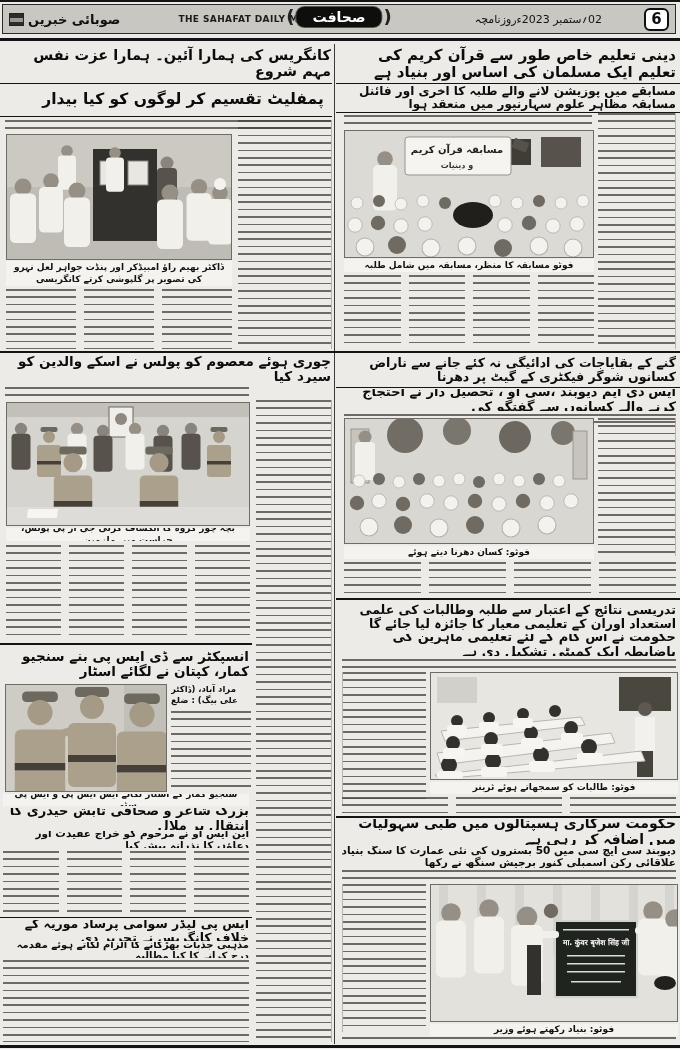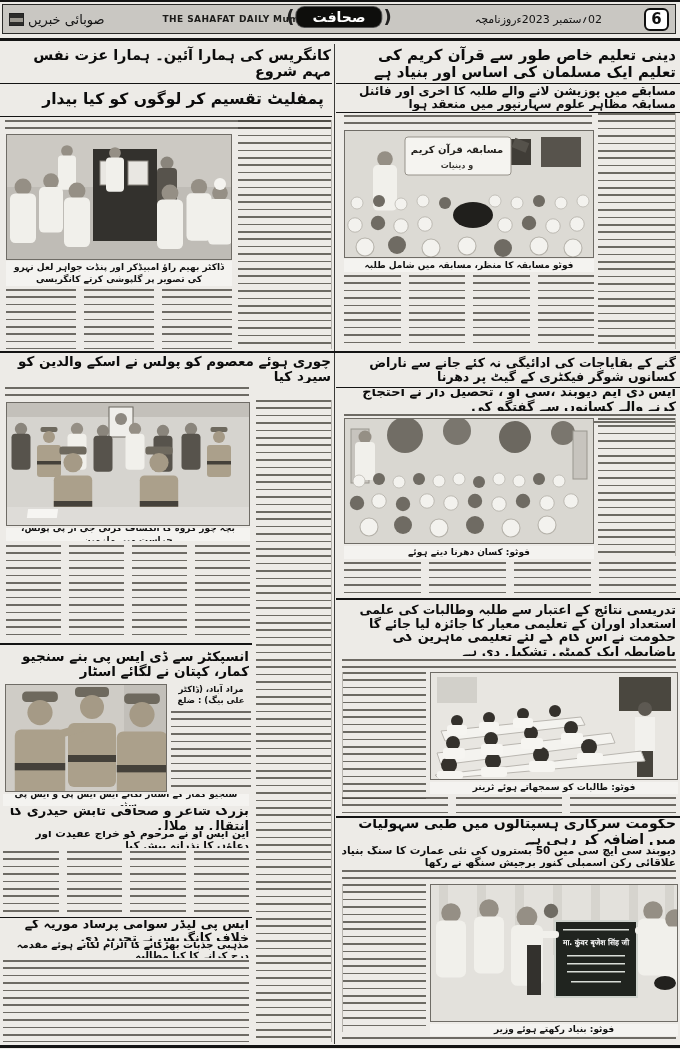--- a/index.html
+++ b/index.html
@@ -47,21 +47,21 @@
         <circle r="6" cy="-4" fill="#a59a86"></circle>
         <rect x="-12" y="4" width="24" height="32" rx="3" fill="#aba08b"></rect>
         <rect x="-12" y="20" width="24" height="3.5" fill="#45413a"></rect>
       </g>
   </defs>
 </svg>
 
 <div class="b hr" style="left:0;top:0;width:680px;height:2px"></div>
 <div class="b headerbar" style="left:2px;top:4px;width:674px;height:30px">
   <span style="width:15px;height:13px;background:linear-gradient(#2c2c2a 0 40%,#9a978f 40% 70%,#2c2c2a 70%);border:1px solid #222;display:inline-block;margin-right:4px"></span>
-  <span class="urdu" style="font-size:13px;font-weight:normal">صوبائی خبریں</span>
+  <span class="urdu" style="font-size:13px;font-weight:bold">صوبائی خبریں</span>
   <span style="font-size:9px;font-weight:bold;letter-spacing:.4px;margin-left:58px;color:#1c1c1a">THE SAHAFAT DAILY Mumbai</span>
   <span class="b mast-wrap" style="left:50%;top:1px;transform:translateX(-50%)">
     <span>(</span>
     <span class="masthead urdu">صحافت</span>
     <span>)</span>
   </span>
   <span style="flex:1"></span>
   <span class="urdu" style="font-size:11px;margin-right:42px">02؍ستمبر 2023ءروزنامچہ</span>
   <span class="pagebox">6</span>
 </div>
@@ -340,21 +340,21 @@
 <div class="b photo" style="left:5px;top:684px;width:162px;height:108px">
   <svg viewBox="0 0 160 106">
     <rect width="160" height="106" fill="#cfccc6"></rect>
       <rect x="118" width="42" height="106" fill="#c2bfb9"></rect>
     <use href="#of" transform="translate(34,36) scale(2.1)"></use>
     <use href="#of" transform="translate(86,30) scale(2.0)"></use>
     <use href="#of" transform="translate(136,38) scale(2.1)"></use>
     <rect x="50" y="46" width="28" height="8" rx="4" fill="#aba08b" transform="rotate(-16 50 46)"></rect>
   </svg>
 </div>
-<div class="b urdu" style="left:171px;top:684px;width:80px;height:24px;font-size:8.5px;font-weight:bold;line-height:1.3;overflow:hidden;text-align:center">مراد آباد، (ڈاکٹر علی بیگ) : ضلع</div>
+<div class="b urdu" style="left:171px;top:684px;width:80px;height:24px;font-size:8.5px;font-weight:bold;line-height:1.3;overflow:hidden;text-align:left">مراد آباد، (ڈاکٹر علی بیگ) : ضلع</div>
 <div class="b tx" style="left:171px;top:711px;width:80px;height:80px"></div>
 <div class="b cap urdu" style="left:3px;top:794px;width:246px;height:12px">سنجیو کمار کے اسٹار لگاتے ایس ایس پی و ایس پی سٹی</div>
 
 <div class="b hl urdu" style="left:3px;top:808px;width:246px;height:22px;font-size:13px">بزرگ شاعر و صحافی تابش حیدری کا انتقال پر ملال</div>
 <div class="b hl urdu" style="left:3px;top:831px;width:246px;height:17px;font-size:10.5px">این ایس او نے مرحوم کو خراج عقیدت اور دعاؤں کا نذرانہ پیش کیا</div>
 <div class="b cols" style="left:3px;top:851px;width:246px;height:64px">
     <div class="c"></div>
     <div class="c"></div>
     <div class="c"></div>
     <div class="c"></div>

